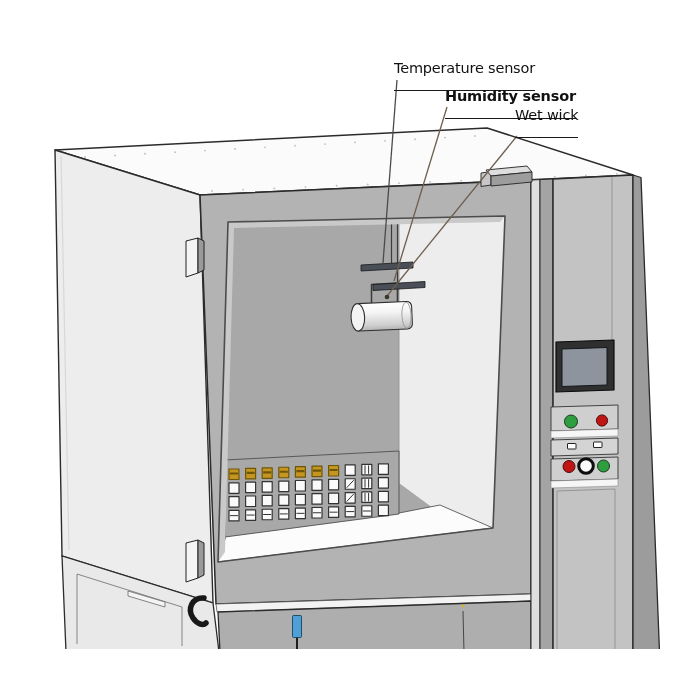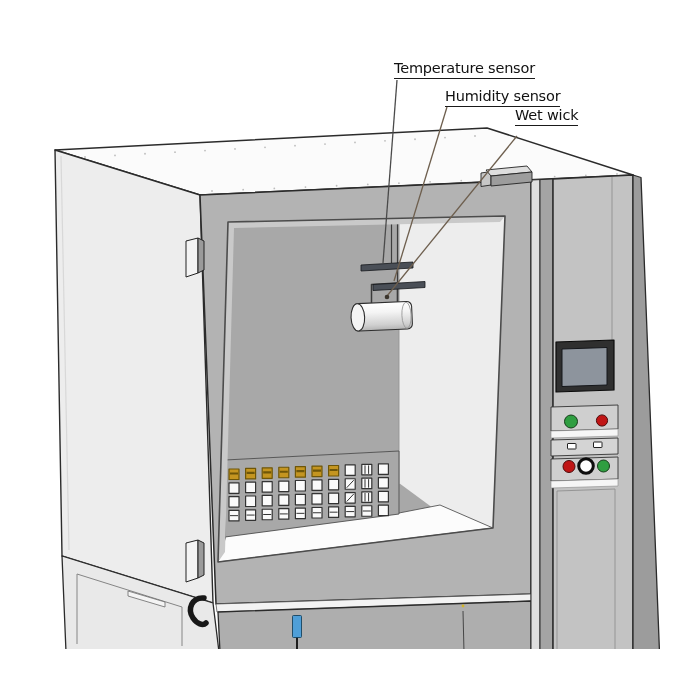--- a/index.html
+++ b/index.html
@@ -1,20 +1,20 @@
 <!DOCTYPE html>
 <html><head>
 <meta charset="utf-8">
 <style>
   html,body{margin:0;padding:0;background:#fff;}
   #stage{position:relative;width:700px;height:700px;background:#ffffff;overflow:hidden;
          font-family:"DejaVu Sans","Liberation Sans",sans-serif;}
   #scene{position:absolute;left:0;top:0;}
   .callout{position:absolute;font-size:14.5px;color:#111;line-height:1.05;
-           border-bottom:1.6px solid #1a1a1a;padding-bottom:2px;white-space:nowrap;
+           border-bottom:1.6px solid #1a1a1a;padding-bottom:14px;white-space:nowrap;
            letter-spacing:-0.2px;}
 </style>
 </head>
 <body>
 
 <div id="stage">
 <svg id="scene" width="700" height="700" viewBox="0 0 700 700">
   <defs>
     <clipPath id="cut">
           <rect x="0" y="0" width="700" height="649"></rect>
@@ -218,15 +218,15 @@
 
   <g fill="none" stroke-width="1.3">
     <path d="M397,80 L383,263" stroke="#4a4a4a"></path>
     <path d="M447,107 L394,281" stroke="#6e5f4e"></path>
     <path d="M517,136 L387,296" stroke="#6e5f4e"></path>
     <circle cx="387" cy="297" r="2.3" fill="#3b352d" stroke="none"></circle>
   </g>
 </svg>
 
 <div class="callout" style="left:394px;top:61px;">Temperature sensor</div>
-<div class="callout" style="left:445px;top:89px;">Humidity sensor</div>
+<div class="callout" style="left:445px;top:89px;font-weight:bold;">Humidity sensor</div>
 <div class="callout" style="left:515px;top:108px;">Wet wick</div>
 </div>
 
 </body></html>

